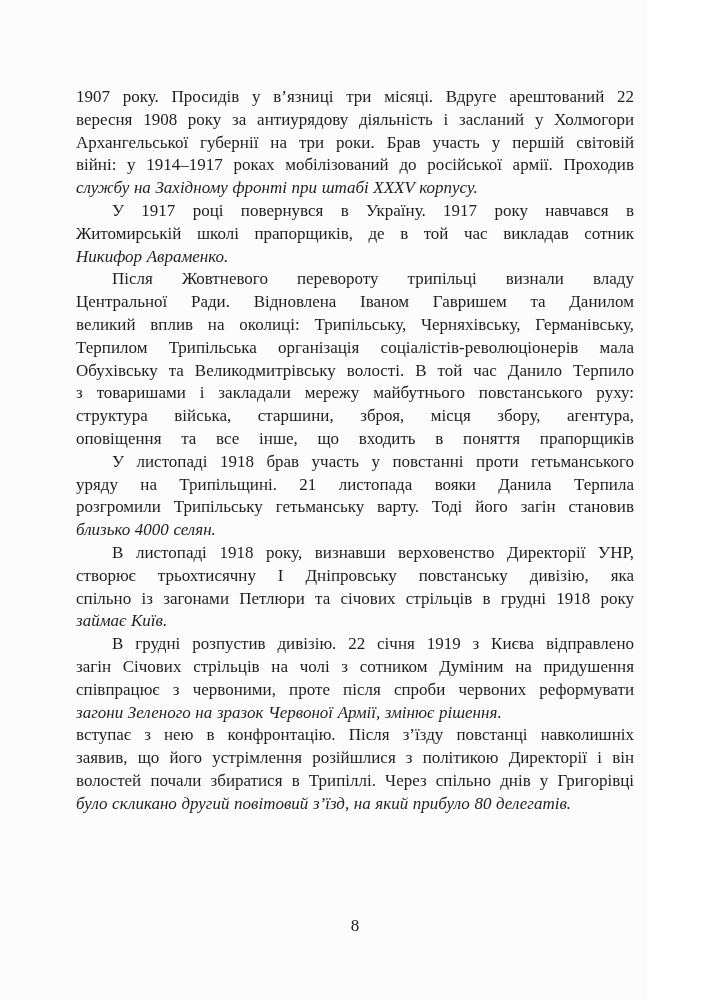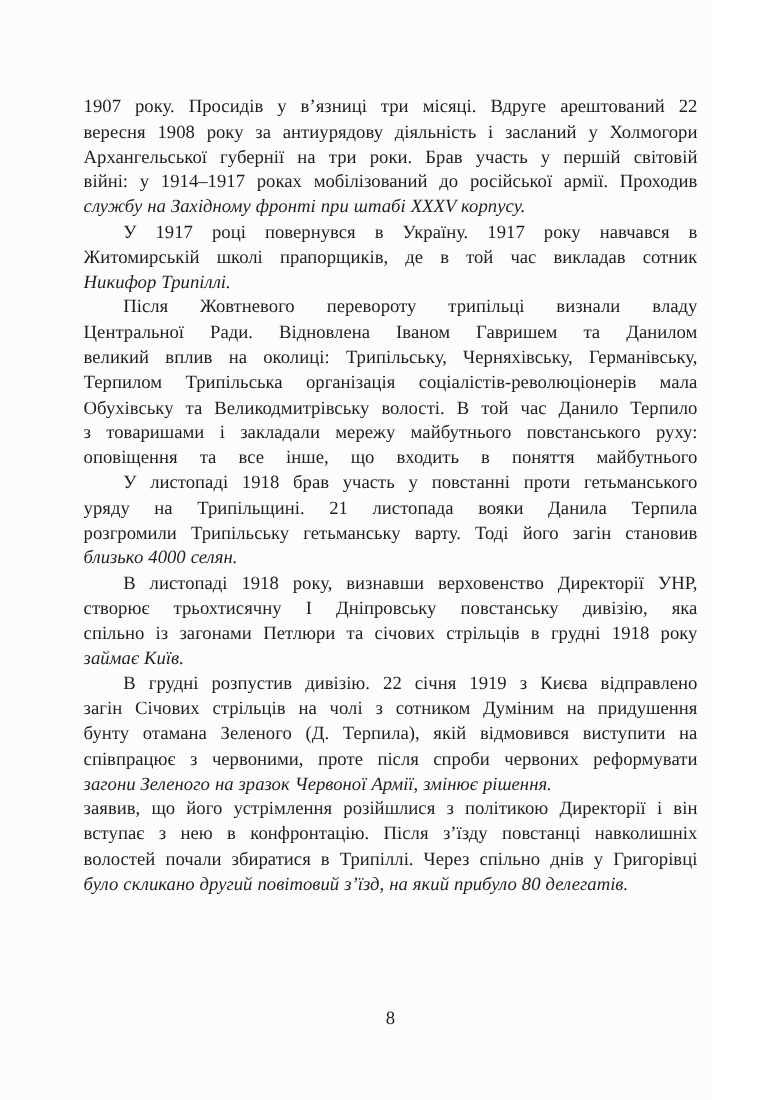--- a/index.html
+++ b/index.html
@@ -60,51 +60,51 @@
       <div class="paragraph">
         <div class="line">1907 року. Просидів у в’язниці три місяці. Вдруге арештований 22</div>
         <div class="line">вересня 1908 року за антиурядову діяльність і засланий у Холмогори</div>
         <div class="line">Архангельської губернії на три роки. Брав участь у першій світовій</div>
         <div class="line">війні: у 1914–1917 роках мобілізований до російської армії. Проходив</div>
         <div class="line last">службу на Західному фронті при штабі XXXV корпусу.</div>
       </div>
       <div class="paragraph">
         <div class="line first">У 1917 році повернувся в Україну. 1917 року навчався в</div>
         <div class="line">Житомирській школі прапорщиків, де в той час викладав сотник</div>
-        <div class="line last">Никифор Трипіллі.</div>
+        <div class="line last">Никифор Авраменко.</div>
       </div>
       <div class="paragraph">
         <div class="line first">Після Жовтневого перевороту трипільці визнали владу</div>
         <div class="line">Центральної Ради. Відновлена Іваном Гавришем та Данилом</div>
         <div class="line">великий вплив на околиці: Трипільську, Черняхівську, Германівську,</div>
         <div class="line">Терпилом Трипільська організація соціалістів-революціонерів мала</div>
         <div class="line">Обухівську та Великодмитрівську волості. В той час Данило Терпило</div>
         <div class="line">з товаришами і закладали мережу майбутнього повстанського руху:</div>
-        <div class="line">оповіщення та все інше, що входить в поняття майбутнього</div>
+        <div class="line">структура війська, старшини, зброя, місця збору, агентура,</div>
+        <div class="line">оповіщення та все інше, що входить в поняття прапорщиків</div>
       </div>
       <div class="paragraph">
         <div class="line first">У листопаді 1918 брав участь у повстанні проти гетьманського</div>
         <div class="line">уряду на Трипільщині. 21 листопада вояки Данила Терпила</div>
         <div class="line">розгромили Трипільську гетьманську варту. Тоді його загін становив</div>
         <div class="line last">близько 4000 селян.</div>
       </div>
       <div class="paragraph">
         <div class="line first">В листопаді 1918 року, визнавши верховенство Директорії УНР,</div>
         <div class="line">створює трьохтисячну І Дніпровську повстанську дивізію, яка</div>
         <div class="line">спільно із загонами Петлюри та січових стрільців в грудні 1918 року</div>
         <div class="line last">займає Київ.</div>
       </div>
       <div class="paragraph">
         <div class="line first">В грудні розпустив дивізію. 22 січня 1919 з Києва відправлено</div>
         <div class="line">загін Січових стрільців на чолі з сотником Думіним на придушення</div>
-        <div class="line">бунту отамана Зеленого (Д. Терпила), якій відмовився виступити на</div>
         <div class="line">співпрацює з червоними, проте після спроби червоних реформувати</div>
         <div class="line last">загони Зеленого на зразок Червоної Армії, змінює рішення.</div>
       </div>
       <div class="paragraph">
+        <div class="line">вступає з нею в конфронтацію. Після з’їзду повстанці навколишніх</div>
         <div class="line">заявив, що його устрімлення розійшлися з політикою Директорії і він</div>
-        <div class="line">вступає з нею в конфронтацію. Після з’їзду повстанці навколишніх</div>
         <div class="line">волостей почали збиратися в Трипіллі. Через спільно днів у Григорівці</div>
         <div class="line last">було скликано другий повітовий з’їзд, на який прибуло 80 делегатів.</div>
       </div>
     </div>
   <div class="page-number">8</div>
 </div>
 
 </body></html>

